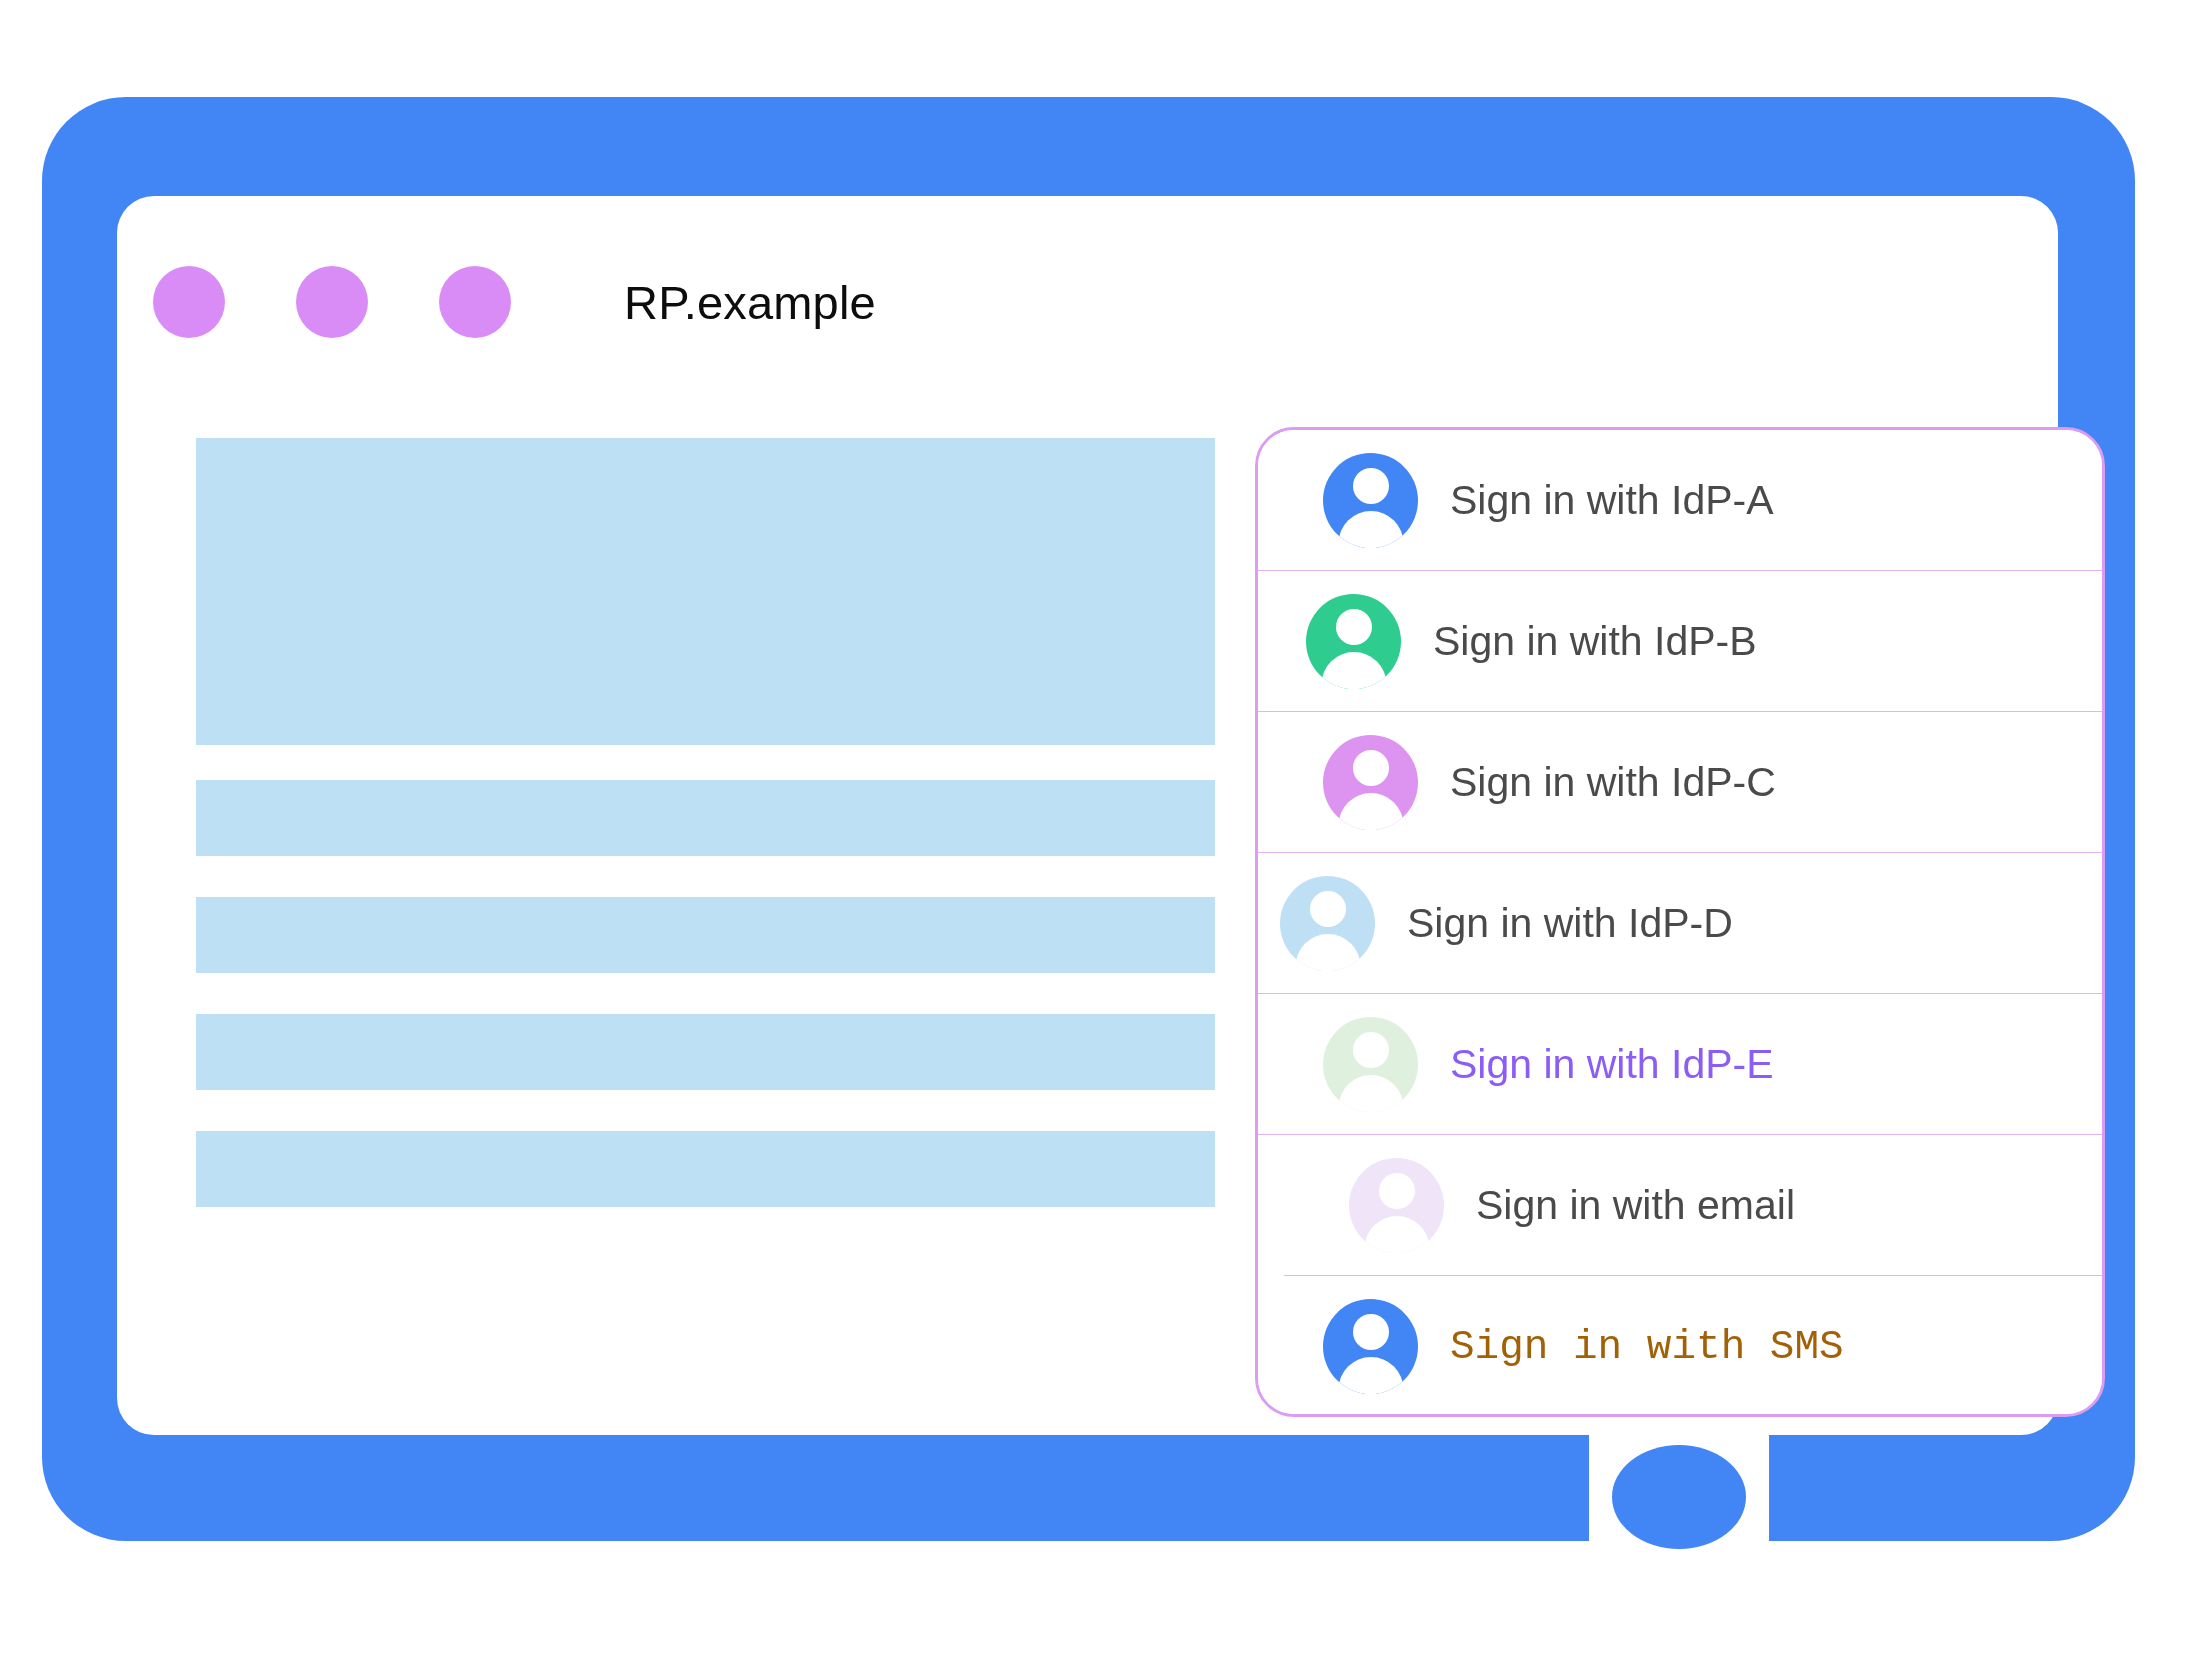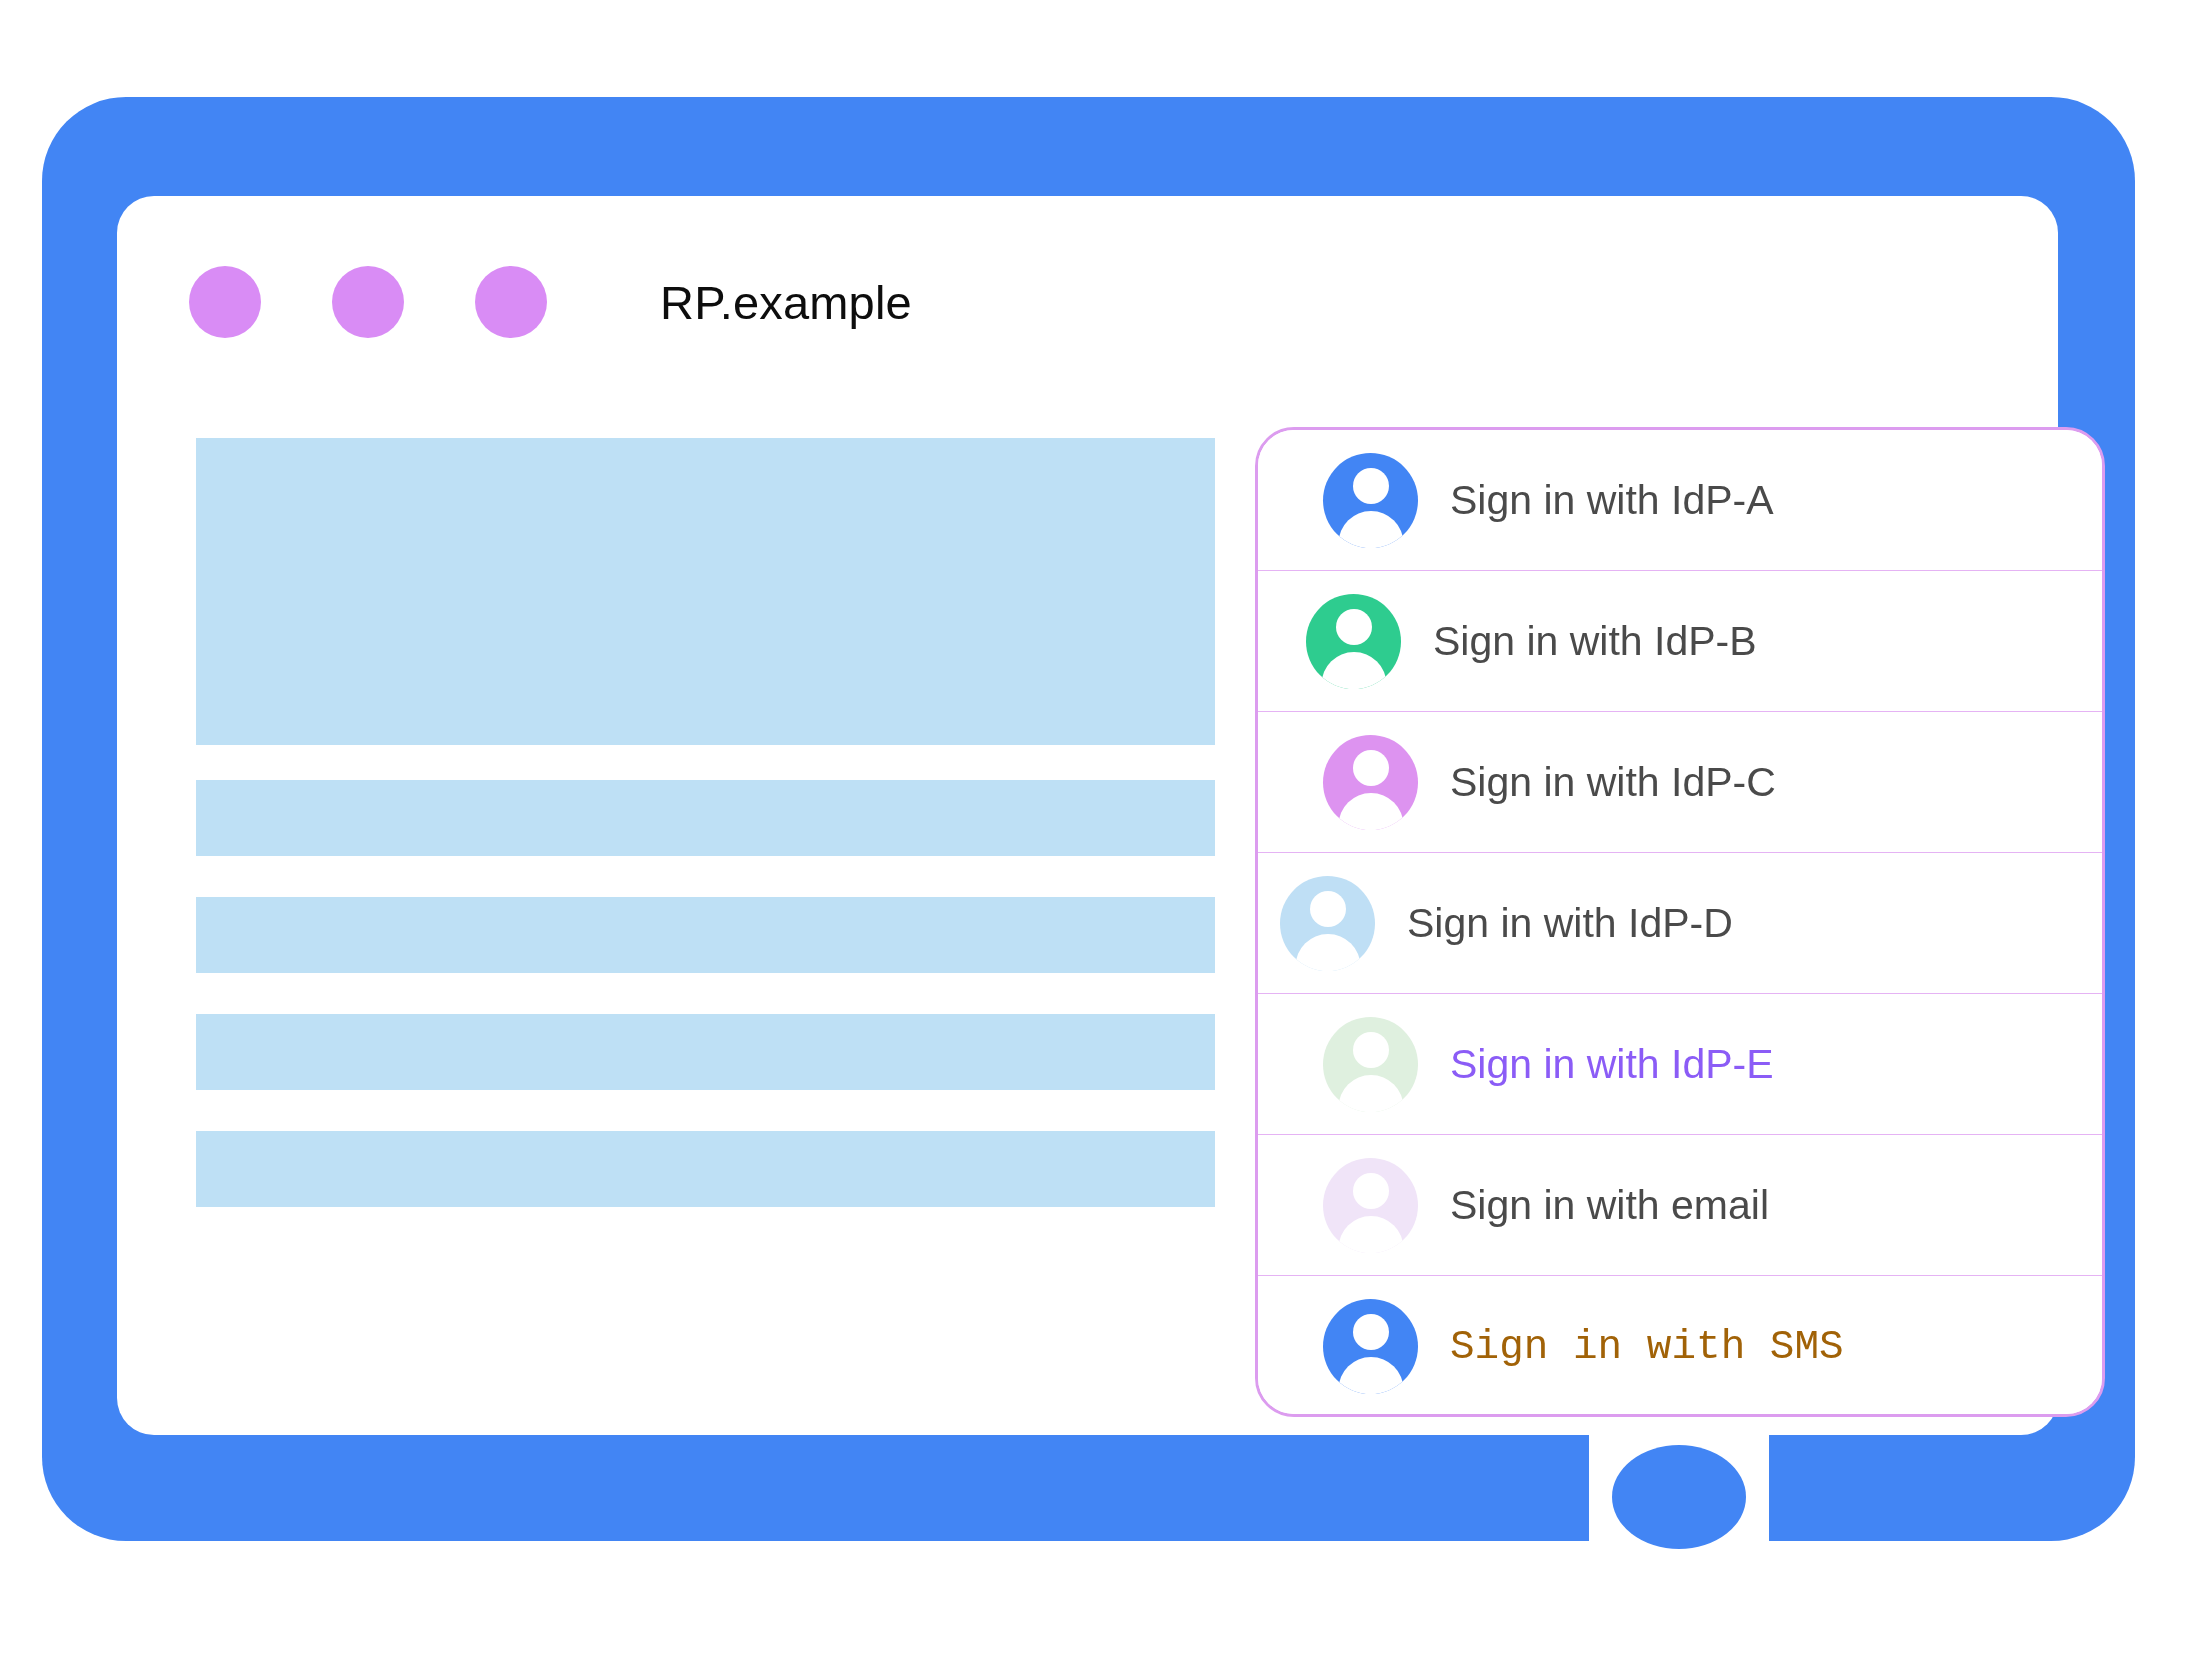--- a/index.html
+++ b/index.html
@@ -59,21 +59,21 @@
 
   
   #title-bar {
     position: absolute;
     left: 117px;
     top: 196px;
     width: 1941px;
     height: 212px;
     display: flex;
     align-items: center;
-    padding-left: 72px;
+    padding-left: 36px;
     box-sizing: border-box;
   }
   .win-dot {
     width: 72px;
     height: 72px;
     border-radius: 50%;
     background: #d98cf5;
     margin-right: 71px;
     flex: 0 0 auto;
   }
@@ -216,21 +216,21 @@
       </div>
       <div class="signin-label" style="color: rgb(74, 74, 74);">Sign in with IdP-D</div>
     </div>
     <div class="signin-row" style="border-bottom-color: rgb(229, 179, 244);">
       <div class="avatar" style="background: rgb(223, 240, 223);">
         <div class="head"></div>
         <div class="body"></div>
       </div>
       <div class="signin-label" style="color: #8b5cf6;">Sign in with IdP-E</div>
     </div>
-    <div class="signin-row" style="border-bottom-color: rgb(229, 179, 244);">
+    <div class="signin-row" style="border-bottom-color: rgb(229, 179, 244); margin-left: 26px;">
       <div class="avatar" style="background: rgb(240, 228, 248);">
         <div class="head"></div>
         <div class="body"></div>
       </div>
       <div class="signin-label" style="color: rgb(74, 74, 74);">Sign in with email</div>
     </div>
     <div class="signin-row" style="border-bottom-color: rgb(229, 179, 244);">
       <div class="avatar" style="background: rgb(66, 133, 244);">
         <div class="head"></div>
         <div class="body"></div>

